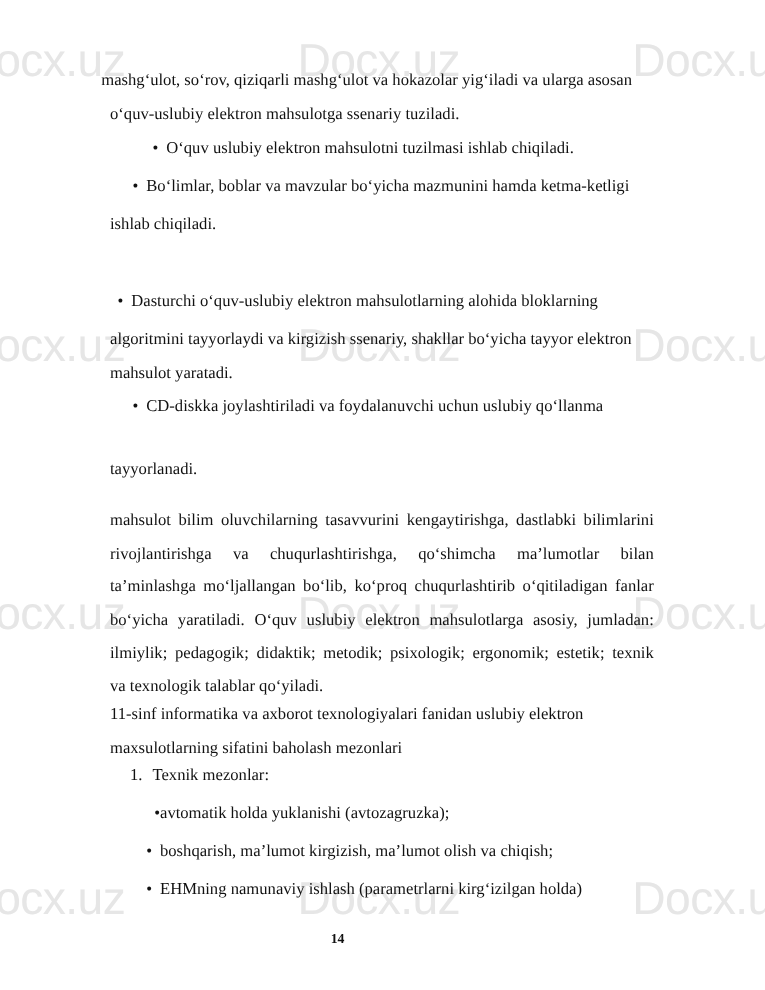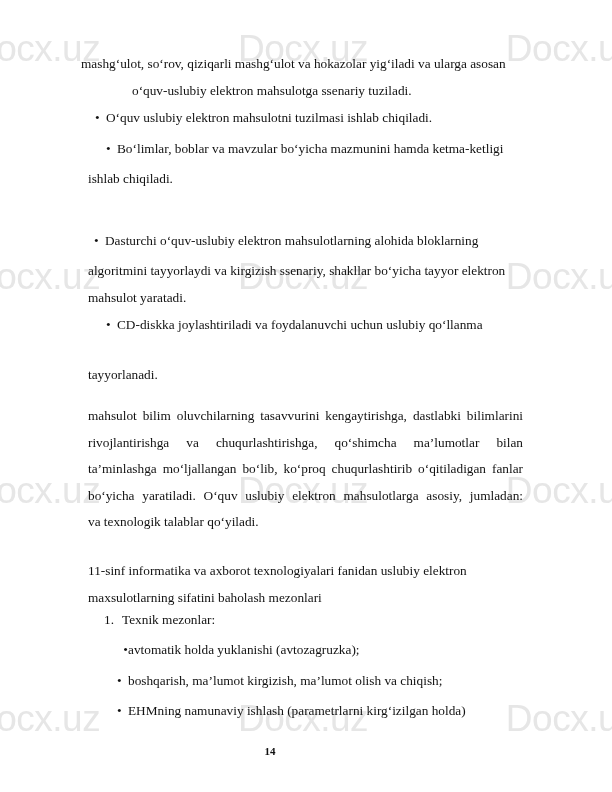--- a/index.html
+++ b/index.html
@@ -134,23 +134,23 @@
   <div class="wm-band band-3">
     <span class="wm-text">Docx.uz</span>
     <span class="wm-text">Docx.uz</span>
     <span class="wm-text">Docx.uz</span>
   </div>
 </div>
 
 <div id="page-content">
 
   <div class="line" style="left:71px; top:56px;margin-left:10px;">mashg‘ulot, so‘rov, qiziqarli mashg‘ulot va hokazolar yig‘iladi va ularga asosan</div>
-  <div class="line" style="left:88px; top:83px;margin-left:44px;">o‘quv-uslubiy elektron mahsulotga ssenariy tuziladi.</div>
+  <div class="line" style="left:88px; top:83px;">o‘quv-uslubiy elektron mahsulotga ssenariy tuziladi.</div>
 
-  <div class="bullet-line" style="left:95px; top:110px;">
+  <div class="bullet-line" style="left:122px; top:110px;">
     <span class="bullet-dot">•</span><span>O‘quv uslubiy elektron mahsulotni tuzilmasi ishlab chiqiladi.</span>
   </div>
   <div class="bullet-line" style="left:106px; top:141px;">
     <span class="bullet-dot">•</span><span>Bo‘limlar, boblar va mavzular bo‘yicha mazmunini hamda ketma-ketligi</span>
   </div>
 
   <div class="line" style="left:88px; top:171px;">ishlab chiqiladi.</div>
 
   <div class="bullet-line" style="left:94px; top:233px;">
     <span class="bullet-dot">•</span><span>Dasturchi o‘quv-uslubiy elektron mahsulotlarning alohida bloklarning</span>
@@ -164,20 +164,21 @@
   </div>
 
   <div class="line" style="left:88px; top:347px;margin-top:20px;">tayyorlanadi.</div>
 
 
   <div id="justified-block">
     <span class="j-line">mahsulot bilim oluvchilarning tasavvurini kengaytirishga, dastlabki bilimlarini</span>
     <span class="j-line">rivojlantirishga va chuqurlashtirishga, qo‘shimcha ma’lumotlar bilan</span>
     <span class="j-line">ta’minlashga mo‘ljallangan bo‘lib, ko‘proq chuqurlashtirib o‘qitiladigan fanlar</span>
     <span class="j-line">bo‘yicha yaratiladi. O‘quv uslubiy elektron mahsulotlarga asosiy, jumladan:</span>
+    <span class="j-line">ilmiylik; pedagogik; didaktik; metodik; psixologik; ergonomik; estetik; texnik</span>
     <span class="j-line last">va texnologik talablar qo‘yiladi.</span>
   </div>
 
   <div class="line" style="left:88px; top:563px;">11-sinf informatika va axborot texnologiyalari fanidan uslubiy elektron</div>
   <div class="line" style="left:88px; top:590px;">maxsulotlarning sifatini baholash mezonlari</div>
 
   <div class="bullet-line" style="left:104px; top:612px;">
     <span style="display:inline-block;width:18px;">1.</span><span>Texnik mezonlar:</span>
   </div>
 

